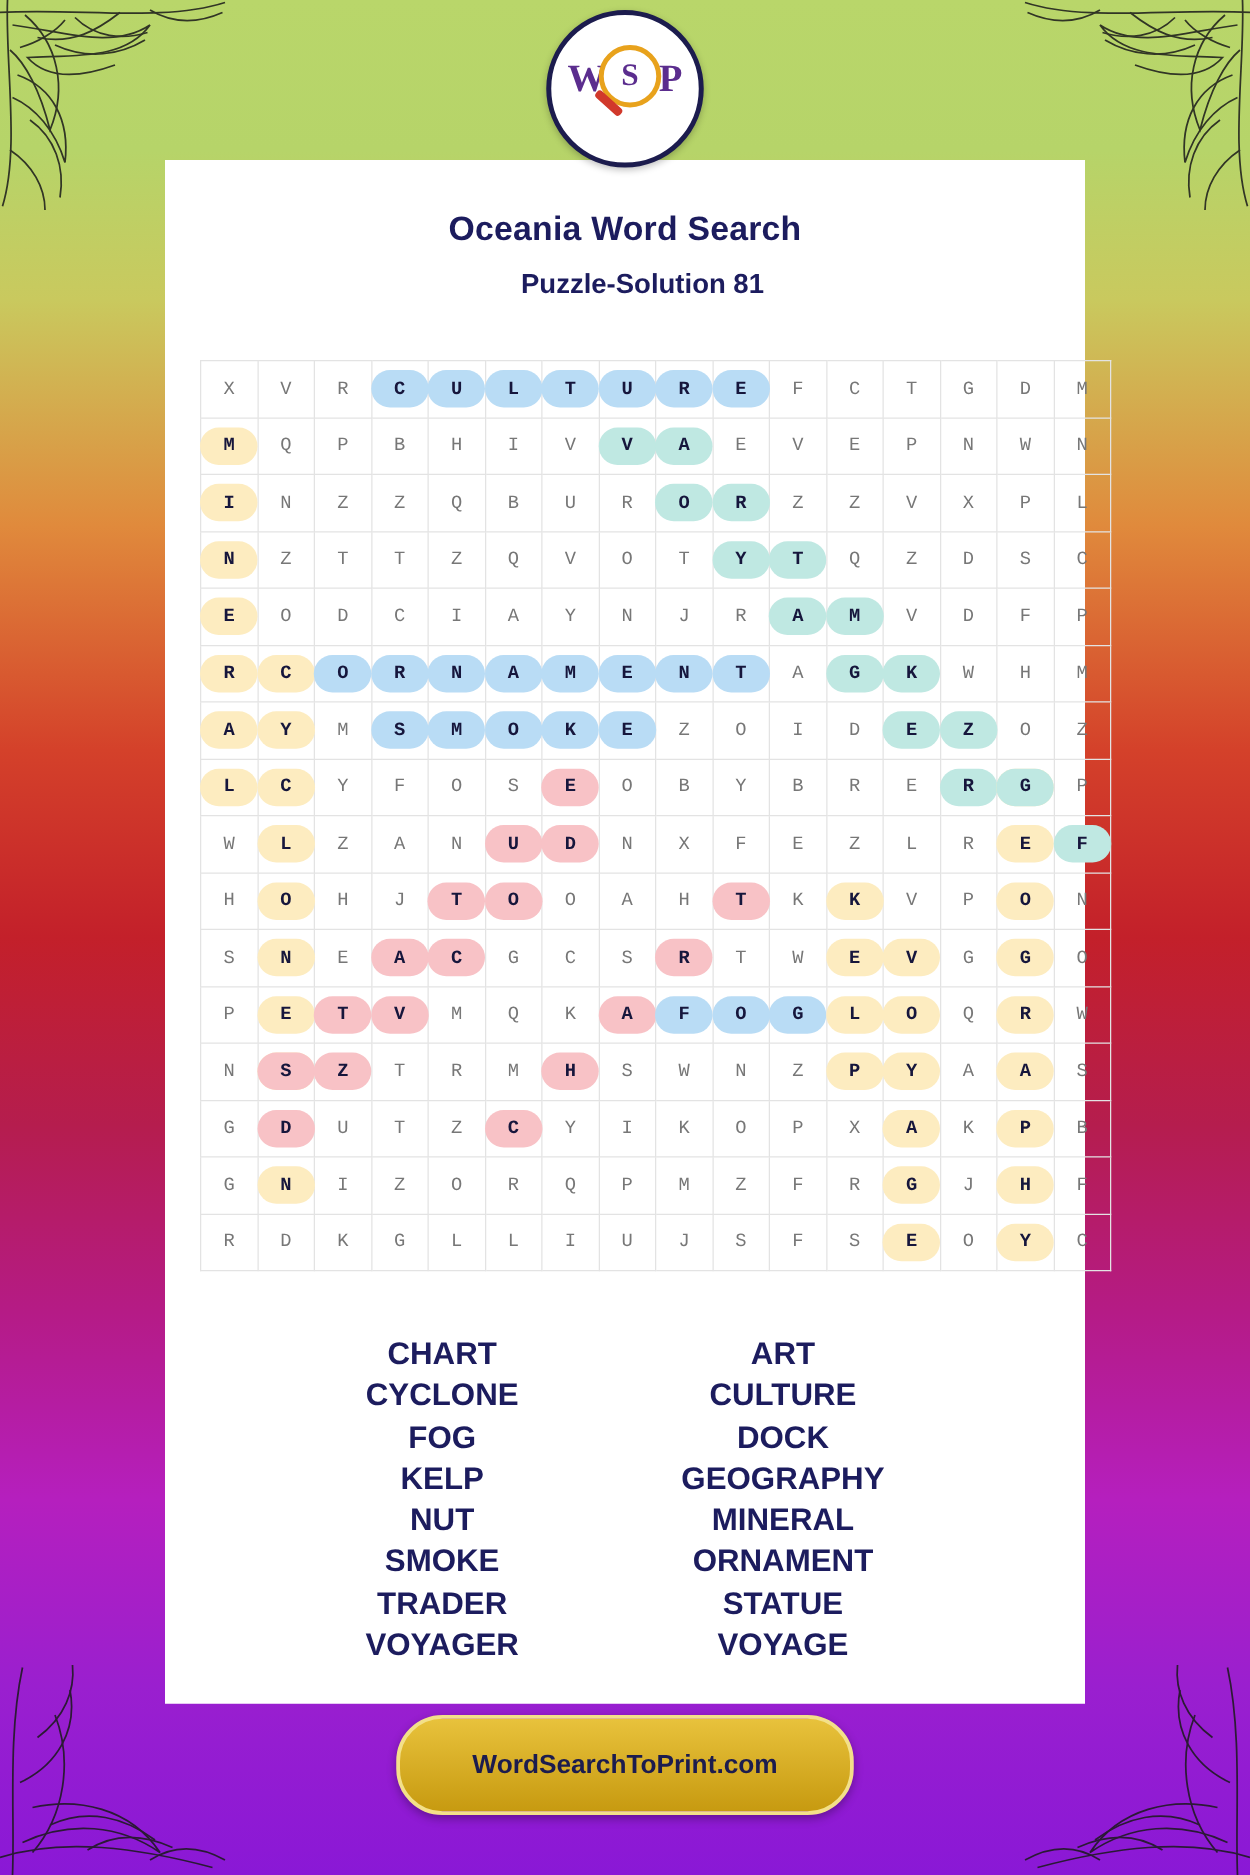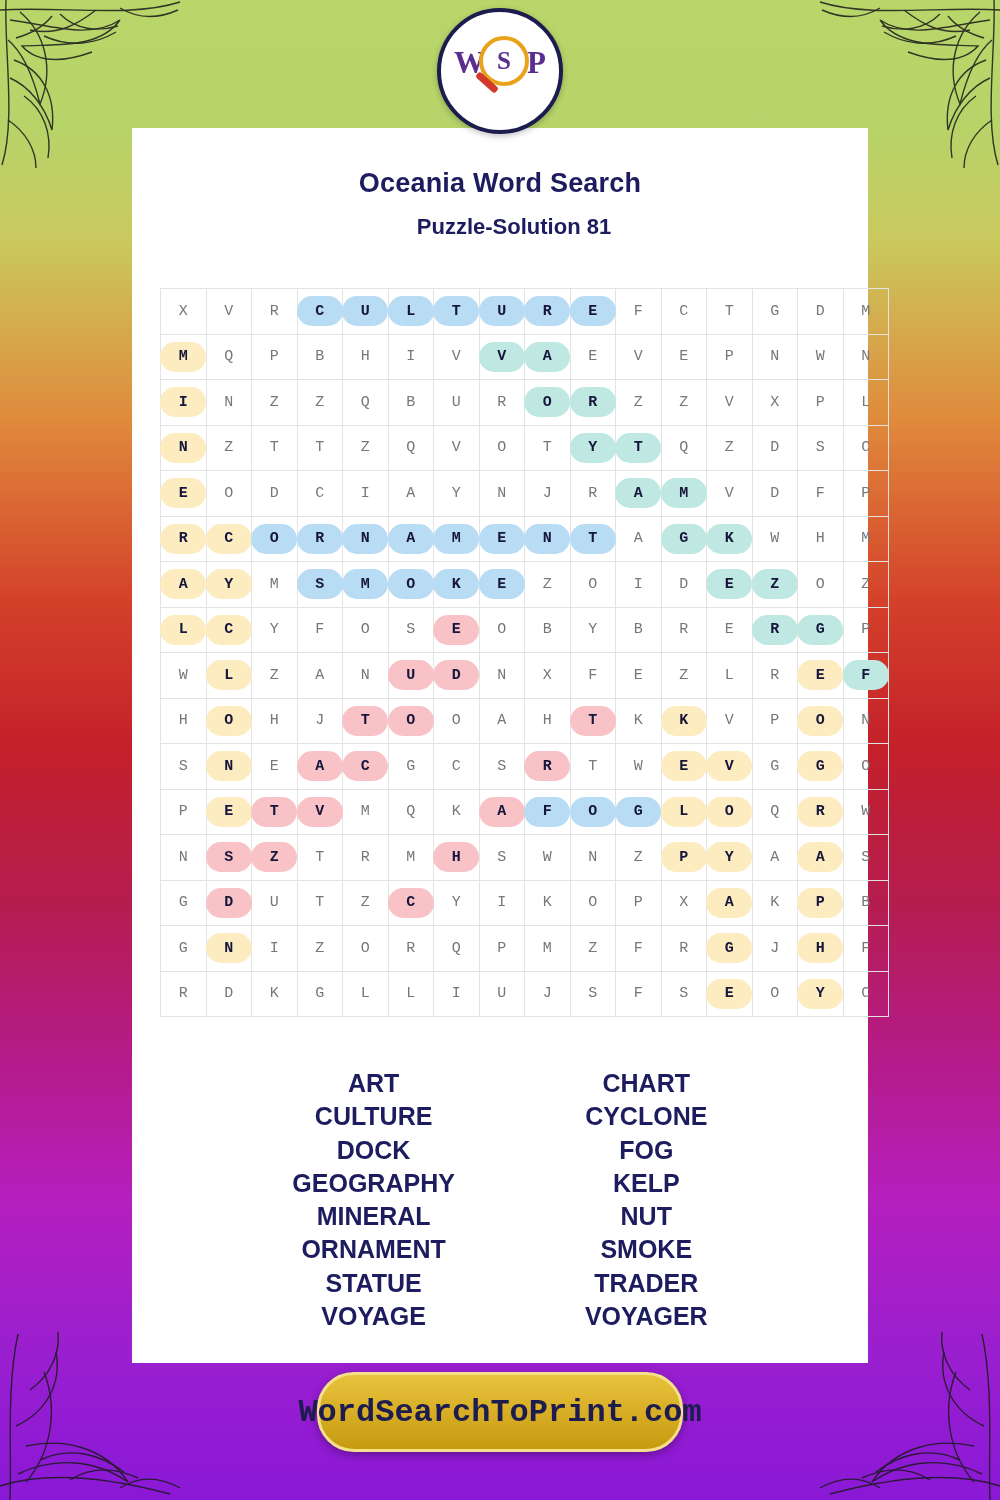--- a/index.html
+++ b/index.html
@@ -90,21 +90,21 @@
 
   .footer-badge{
     position:absolute;left:50%;bottom:48px;transform:translateX(-50%);
     width:360px;height:74px;border-radius:37px;
     background:linear-gradient(to bottom,#e8c23c,#c79a10);
     border:3px solid #f3e089;
     display:flex;align-items:center;justify-content:center;
     box-shadow:0 3px 8px rgba(0,0,0,.3);z-index:6;
   }
   .footer-badge span{
-    color:#1c1c4e;font-size:32px;font-weight:bold;font-family:Liberation Mono, monospace;
+    color:#1c1c4e;font-size:21px;font-weight:bold;font-family:Liberation Sans, sans-serif;
   }
 </style>
 </head>
 <body>
 
 <div class="corner c-tl">
   <svg viewBox="0 0 200 170" xmlns="http://www.w3.org/2000/svg">
     <g fill="none" stroke="#1a1a1a" stroke-width="1.4">
       <path d="M0,10 C60,6 130,18 180,2"></path>
       <path d="M6,0 C4,50 16,120 2,165"></path>
@@ -472,38 +472,38 @@
             <td class="hit"><span class="hl yellow wide"></span><span class="ch">E</span></td>
             <td><span class="ch">O</span></td>
             <td class="hit"><span class="hl yellow wide"></span><span class="ch">Y</span></td>
             <td><span class="ch">C</span></td>
           </tr>
         </tbody>
     </table>
   </div>
 
   <div class="words">
+    <div class="col" id="word-col-right">
+        <div class="w">CHART</div>
+        <div class="w">CYCLONE</div>
+        <div class="w">FOG</div>
+        <div class="w">KELP</div>
+        <div class="w">NUT</div>
+        <div class="w">SMOKE</div>
+        <div class="w">TRADER</div>
+        <div class="w">VOYAGER</div>
+      </div>
     <div class="col" id="word-col-left">
         <div class="w">ART</div>
         <div class="w">CULTURE</div>
         <div class="w">DOCK</div>
         <div class="w">GEOGRAPHY</div>
         <div class="w">MINERAL</div>
         <div class="w">ORNAMENT</div>
         <div class="w">STATUE</div>
         <div class="w">VOYAGE</div>
       </div>
-    <div class="col" id="word-col-right">
-        <div class="w">CHART</div>
-        <div class="w">CYCLONE</div>
-        <div class="w">FOG</div>
-        <div class="w">KELP</div>
-        <div class="w">NUT</div>
-        <div class="w">SMOKE</div>
-        <div class="w">TRADER</div>
-        <div class="w">VOYAGER</div>
-      </div>
   </div>
 </div>
 
 <div class="footer-badge">
   <span>WordSearchToPrint.com</span>
 </div>
 
 </body></html>

